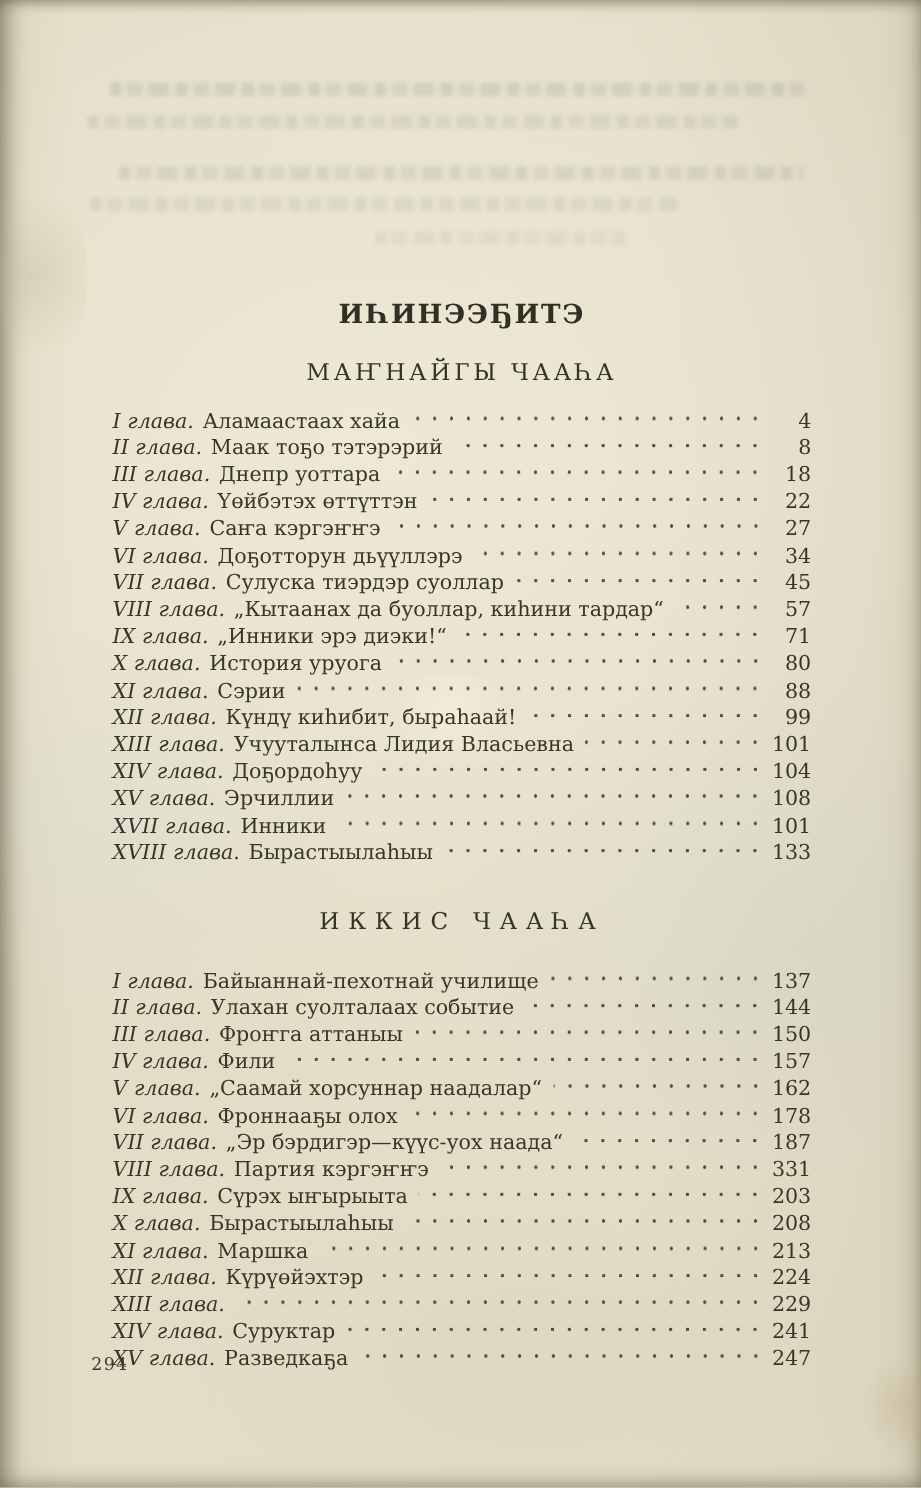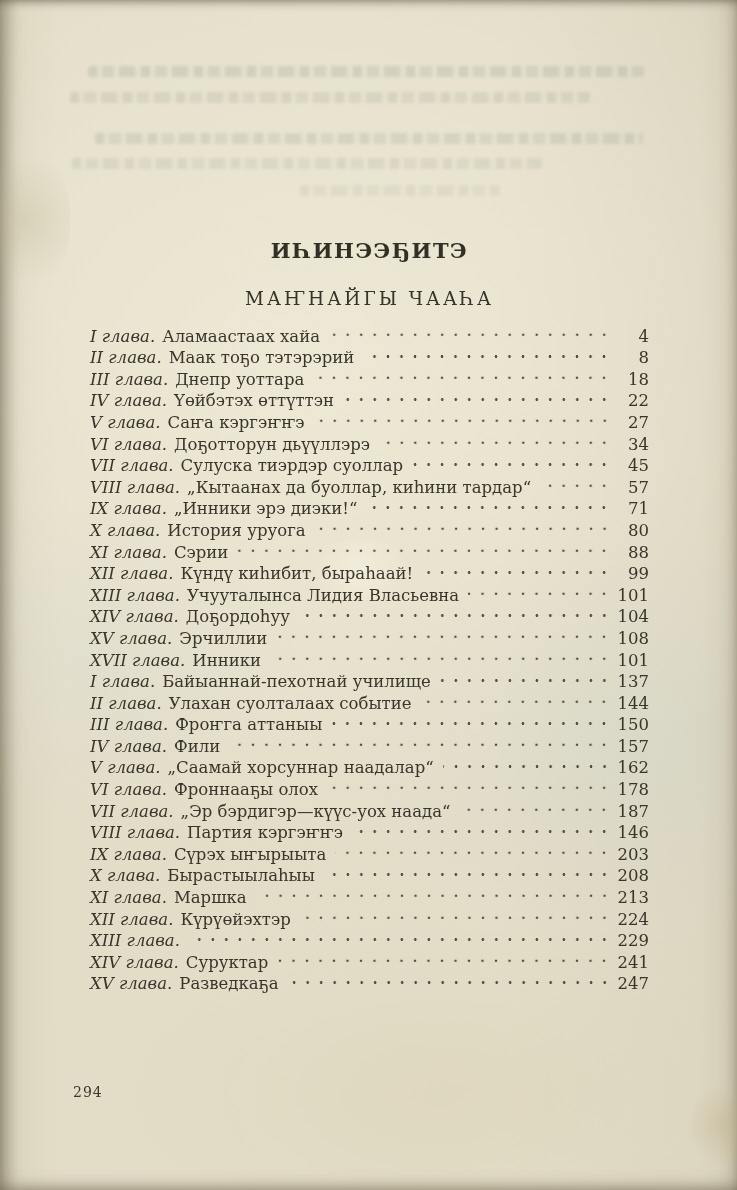--- a/index.html
+++ b/index.html
@@ -241,24 +241,31 @@
   </li>
 
 
   <li class="toc-entry">
     <span class="entry-chapter">XVII глава.</span>
     <span class="entry-title">Инники</span>
     <span class="dot-leader"></span>
     <span class="entry-page">101</span>
   </li>
 
+  <li class="toc-entry">
+    <span class="entry-chapter">XVIII глава.</span>
+    <span class="entry-title">Бырастыылаһыы</span>
+    <span class="dot-leader"></span>
+    <span class="entry-page">133</span>
+  </li>
 </ul>
   </section>
 
   <section class="toc-section">
+    <h2 class="section-header">ИККИС ЧААҺА</h2>
     <ul class="section-list">
   <li class="toc-entry">
     <span class="entry-chapter">I глава.</span>
     <span class="entry-title">Байыаннай-пехотнай училище</span>
     <span class="dot-leader"></span>
     <span class="entry-page">137</span>
   </li>
 
   <li class="toc-entry">
     <span class="entry-chapter">II глава.</span>
@@ -299,21 +306,21 @@
     <span class="entry-chapter">VII глава.</span>
     <span class="entry-title">„Эр бэрдигэр—күүс-уох наада“</span>
     <span class="dot-leader"></span>
     <span class="entry-page">187</span>
   </li>
 
   <li class="toc-entry">
     <span class="entry-chapter">VIII глава.</span>
     <span class="entry-title">Партия кэргэҥҥэ</span>
     <span class="dot-leader"></span>
-    <span class="entry-page">146</span>
+    <span class="entry-page">331</span>
   </li>
 
   <li class="toc-entry">
     <span class="entry-chapter">IX глава.</span>
     <span class="entry-title">Сүрэх ыҥырыыта</span>
     <span class="dot-leader"></span>
     <span class="entry-page">203</span>
   </li>
 
   <li class="toc-entry">

